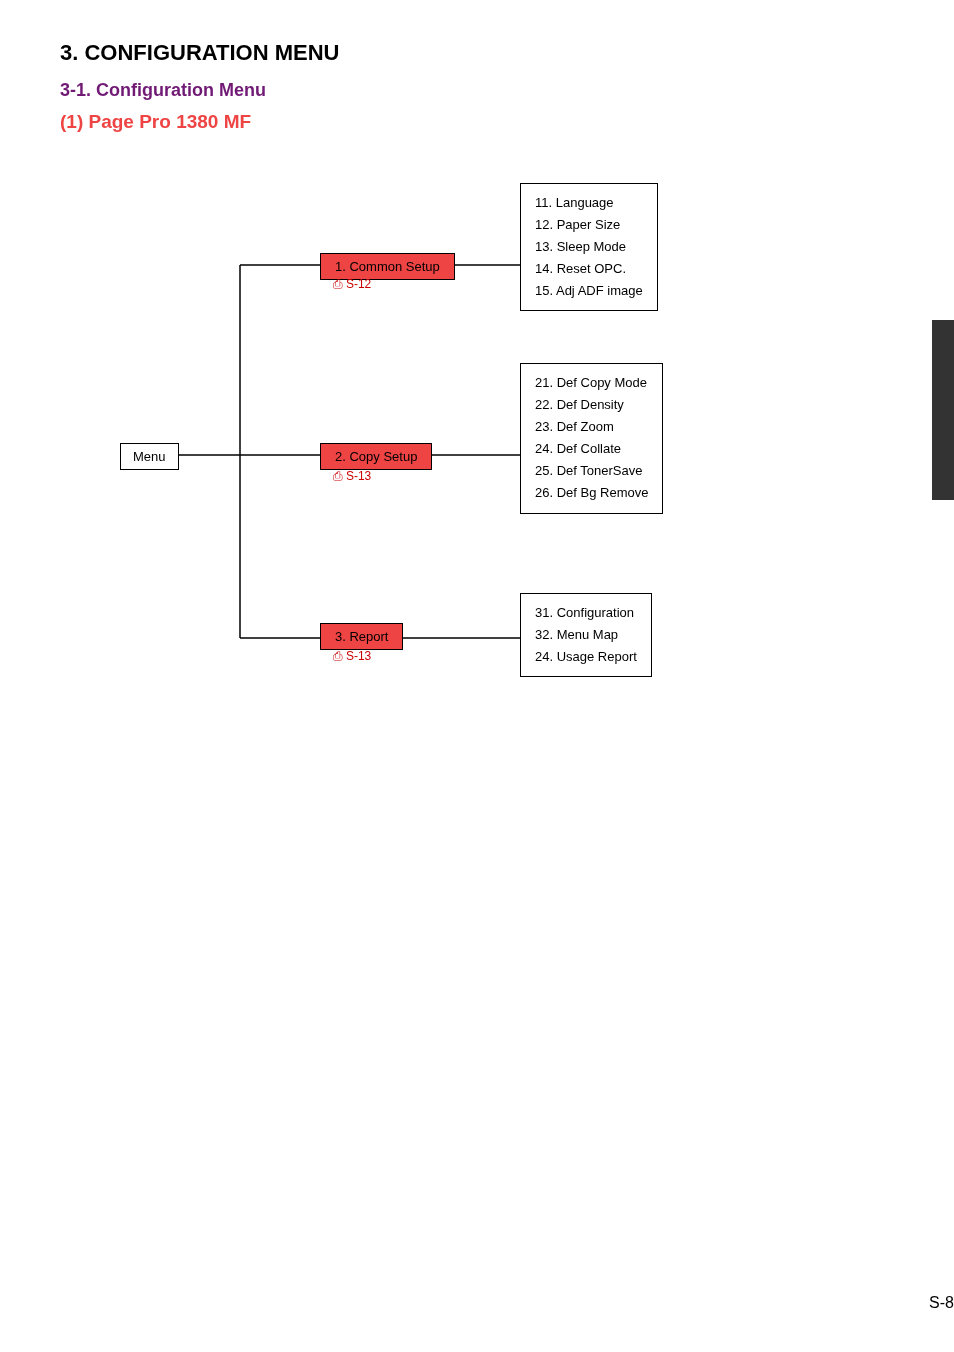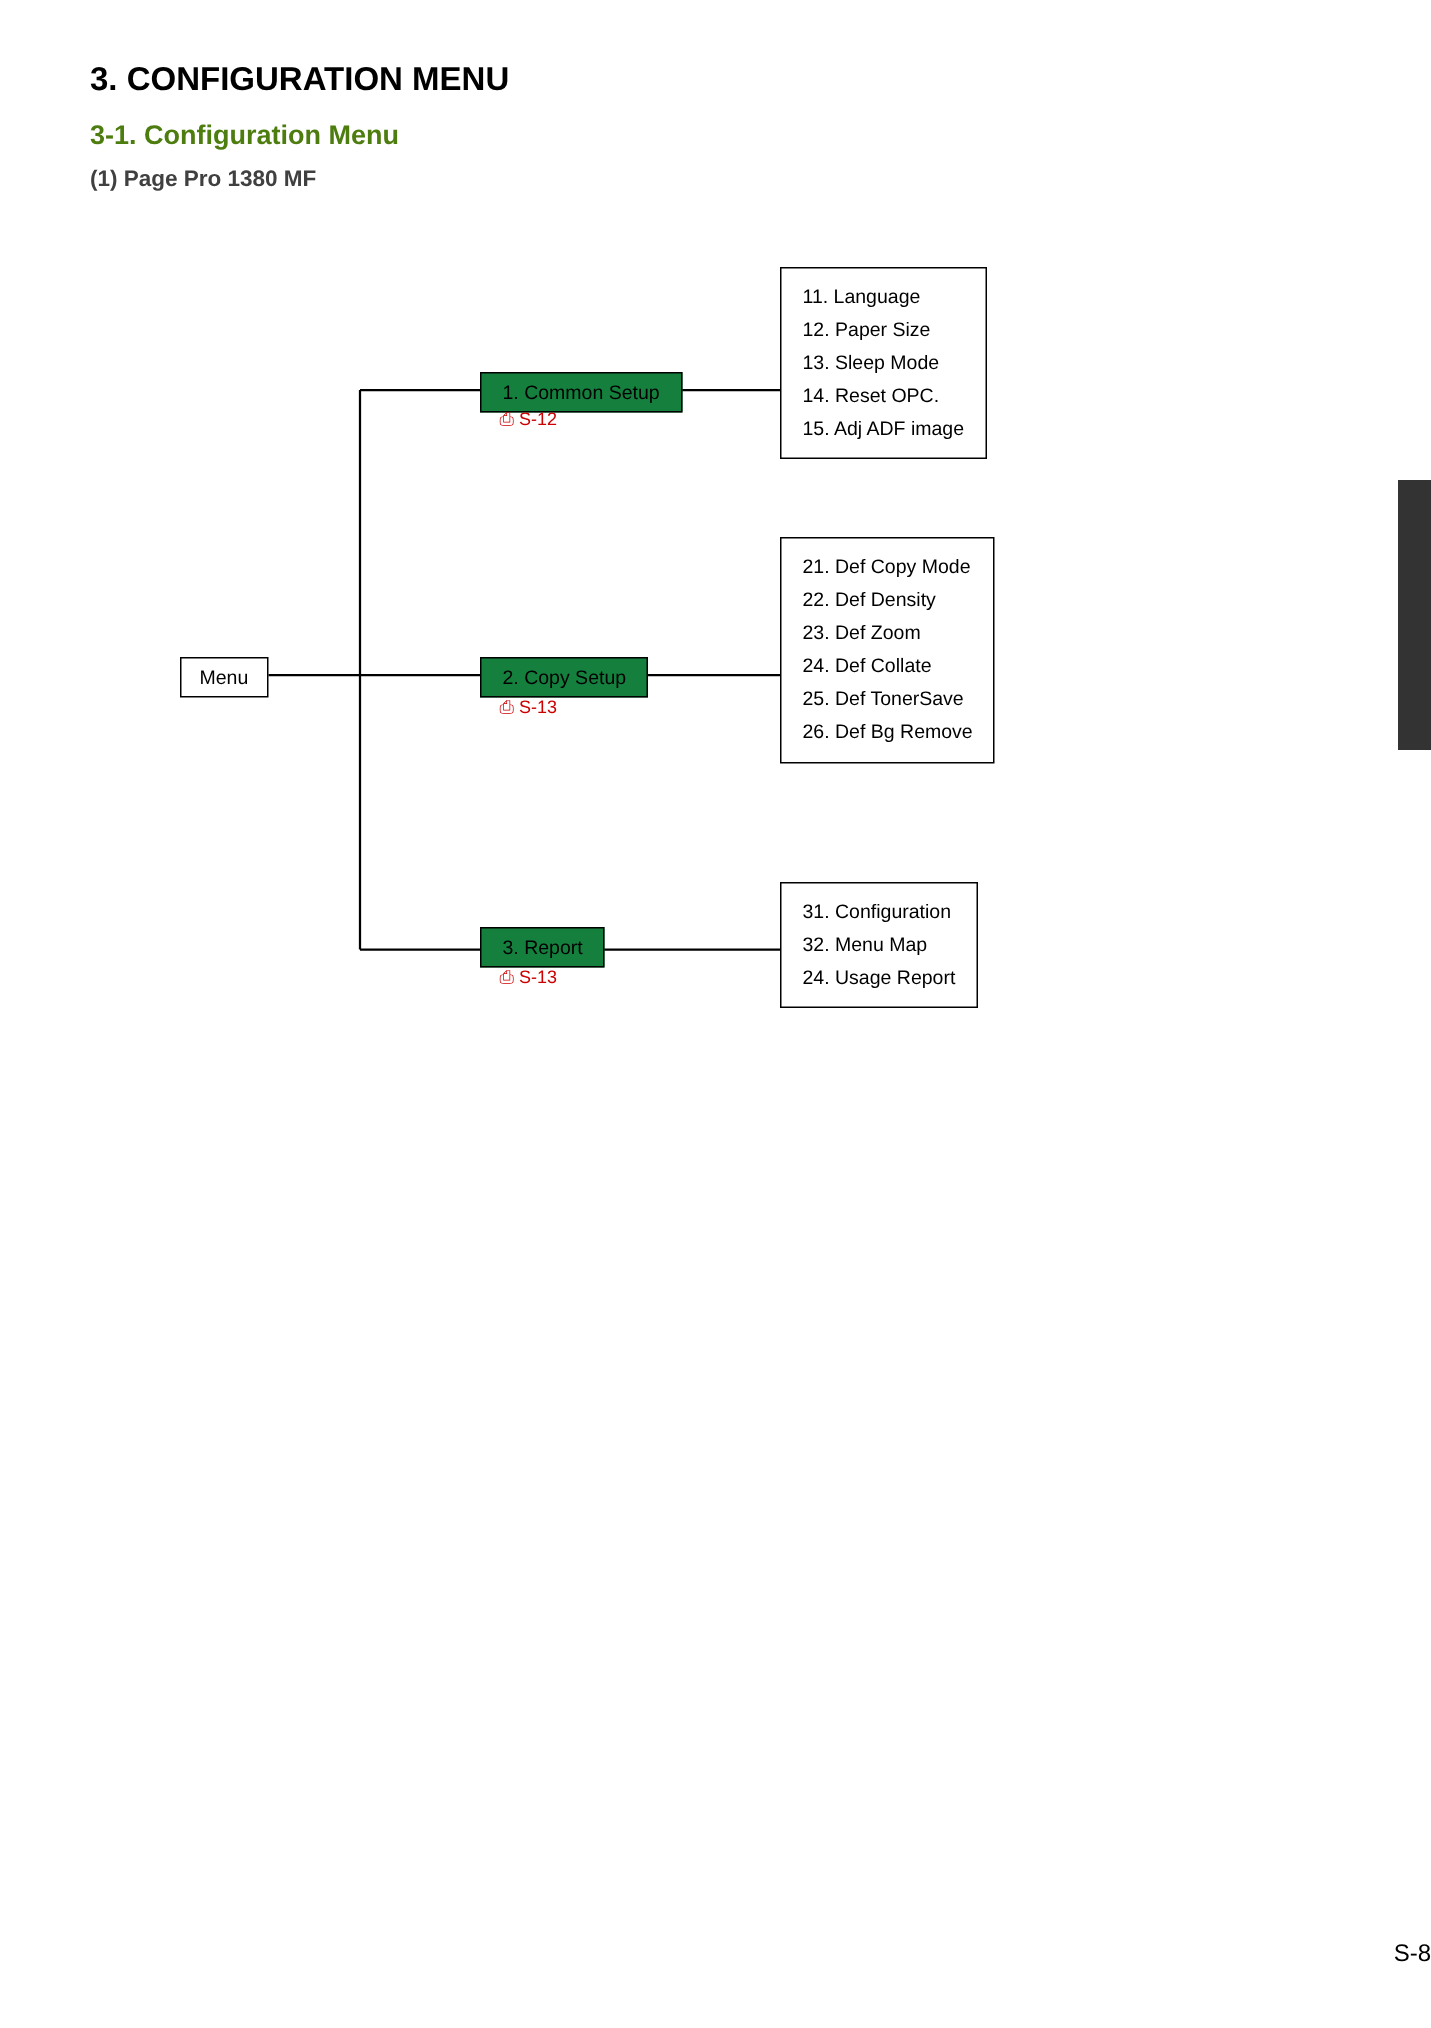--- a/index.html
+++ b/index.html
@@ -25,27 +25,27 @@
     }
     .bullet-text {
       font-size: 14px;
       margin-bottom: 14px;
       color: #000;
     }
     .section-title {
       font-size: 18px;
       font-weight: bold;
       margin-bottom: 10px;
-      color: #4d7c0f;
+      color: #701a75;
     }
     .sub-title {
-      font-size: 15px;
+      font-size: 19px;
       font-weight: bold;
       margin-bottom: 30px;
-      color: #404040;
+      color: #ef4444;
     }
     .diagram-area {
       width: 100%;
       position: relative;
       height: 620px;
       margin-top: 10px;
     }
     
     .node-menu {
       position: absolute;
@@ -56,21 +56,21 @@
       font-size: 13px;
       background: #fff;
       white-space: nowrap;
     }
     
     .node-l2 {
       position: absolute;
       border: 1.5px solid #000;
       padding: 5px 14px;
       font-size: 13px;
-      background: #15803d;
+      background: #ef4444;
       white-space: nowrap;
     }
     .node-common {
       left: 260px;
       top: 90px;
     }
     .node-copy {
       left: 260px;
       top: 280px;
     }

